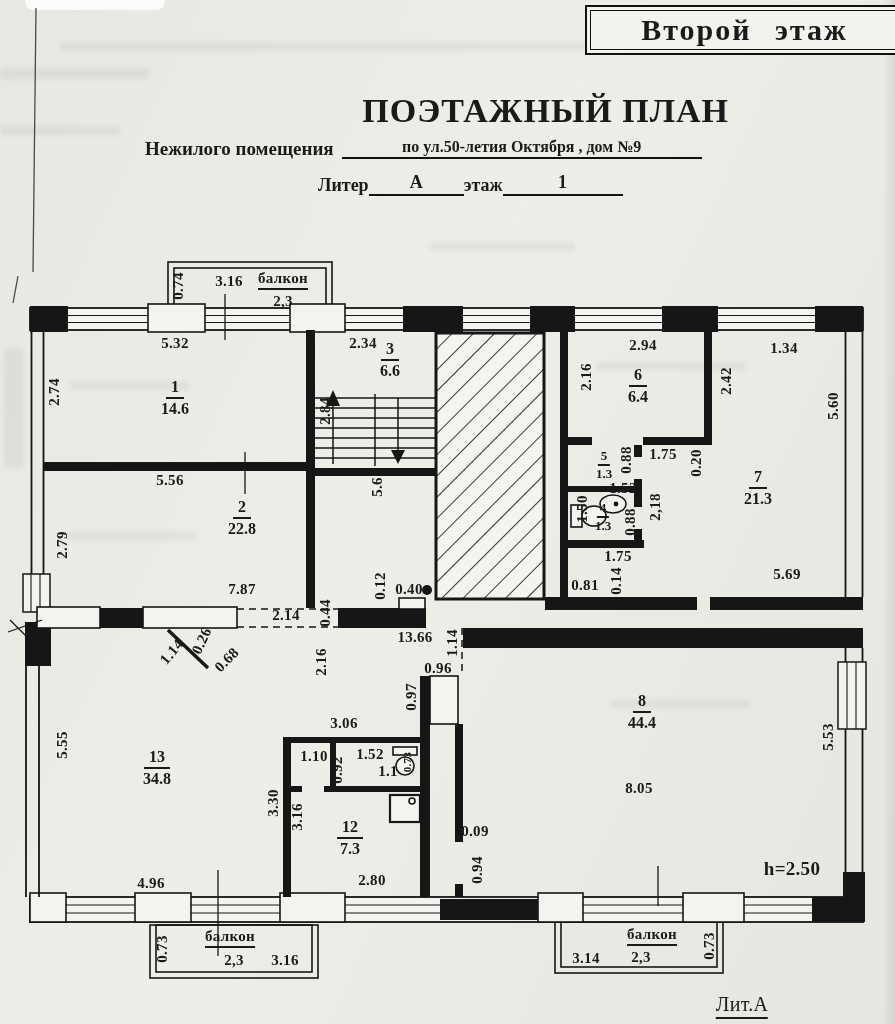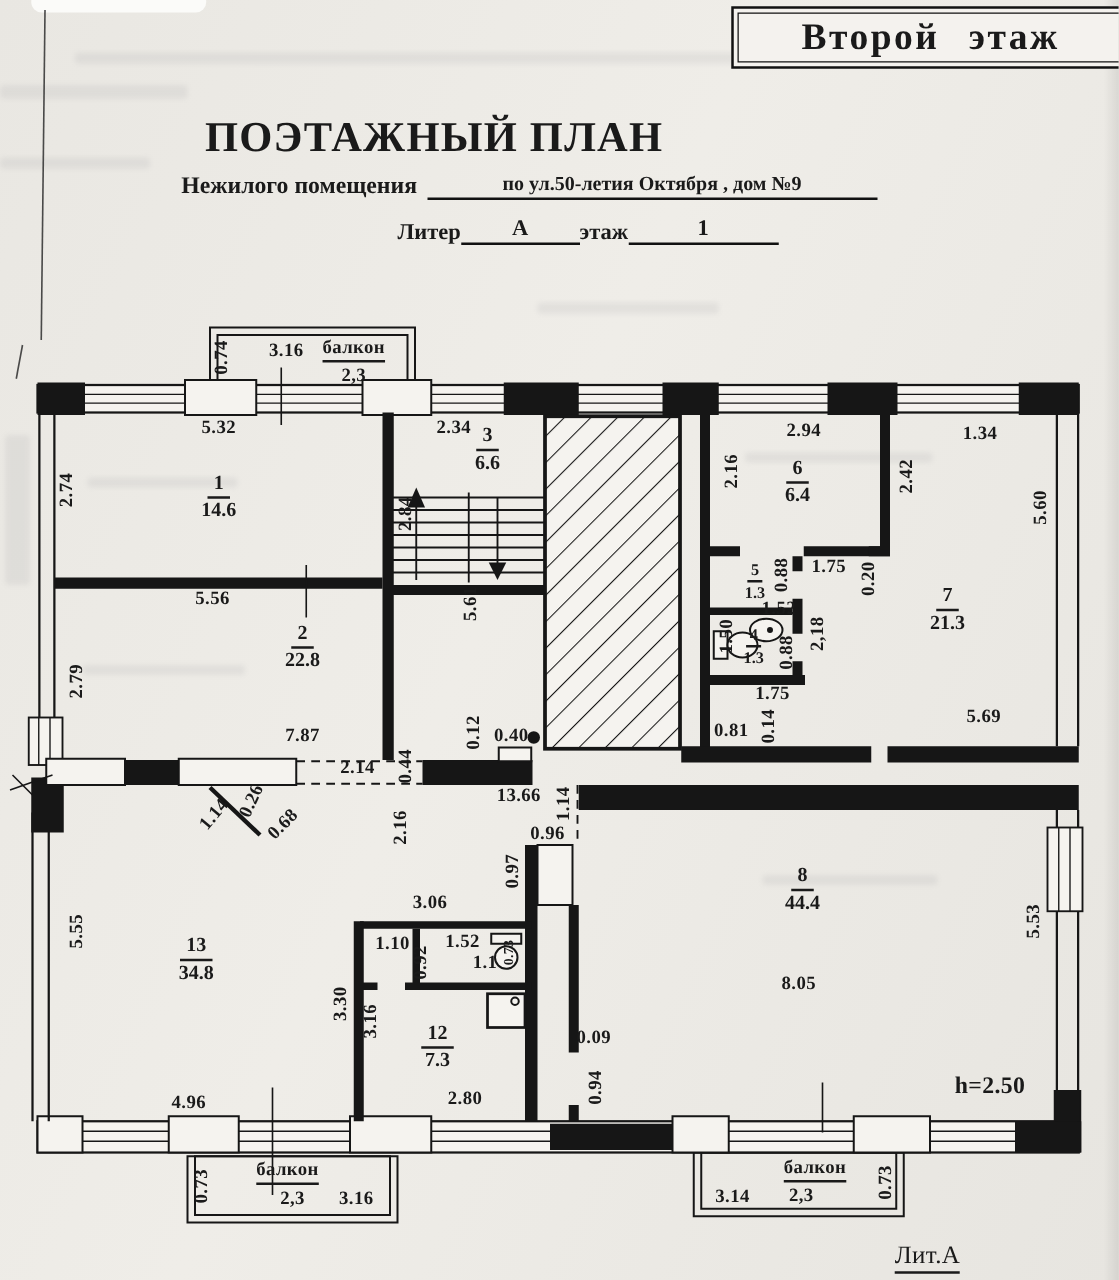--- a/index.html
+++ b/index.html
@@ -4,22 +4,22 @@
 <style>
   html,body{margin:0;padding:0;background:#d8d6d2;}
   #page{position:relative;width:895px;height:1024px;overflow:hidden;
         background:linear-gradient(115deg,#e9e7e2 0%,#efede8 45%,#e7e5e0 100%);
         font-family:"Liberation Serif",serif;color:#1a1a1a;}
   .abs{position:absolute;}
   
   .banner{left:585px;top:5px;width:300px;height:46px;border:2.5px solid #111;background:#f4f2ee;padding-left:15px;}
   .banner .in{position:absolute;inset:3px;border:1.5px solid #111;display:flex;align-items:center;justify-content:center;
               font-size:30px;font-weight:600;letter-spacing:2px;word-spacing:14px;}
-  .title{left:164px;top:92px;width:580px;text-align:left;font-size:34px;font-weight:600;letter-spacing:1px;}
-  .subtitle{left:145px;top:138px;display:flex;align-items:flex-end;font-size:19px;font-weight:700;}
+  .title{left:149px;top:92px;width:580px;text-align:right;font-size:34px;font-weight:600;letter-spacing:1px;}
+  .subtitle{left:145px;top:138px;display:flex;align-items:flex-start;font-size:19px;font-weight:700;}
   .subtitle .blank{display:inline-block;width:360px;margin-left:8px;border-bottom:2px solid #111;
                    text-align:center;font-size:16px;padding-bottom:1px;}
   .literrow{left:318px;top:172px;display:flex;align-items:flex-end;font-size:18px;font-weight:600;}
   .literrow .blank{display:inline-block;border-bottom:2px solid #111;text-align:center;padding-bottom:1px;}
   .notebox{left:570px;top:190px;width:292px;height:76px;border:2.5px solid #111;background:#f2f0ec;}
   .notebox .in{position:absolute;inset:3px;border:1.5px solid #111;display:flex;flex-direction:column;
                align-items:center;justify-content:center;font-family:"Liberation Sans",sans-serif;
                font-size:16.5px;font-weight:600;line-height:22px;word-spacing:6px;}
   
   .d{position:absolute;transform:translate(-50%,-50%);font-size:15px;font-weight:700;white-space:nowrap;

